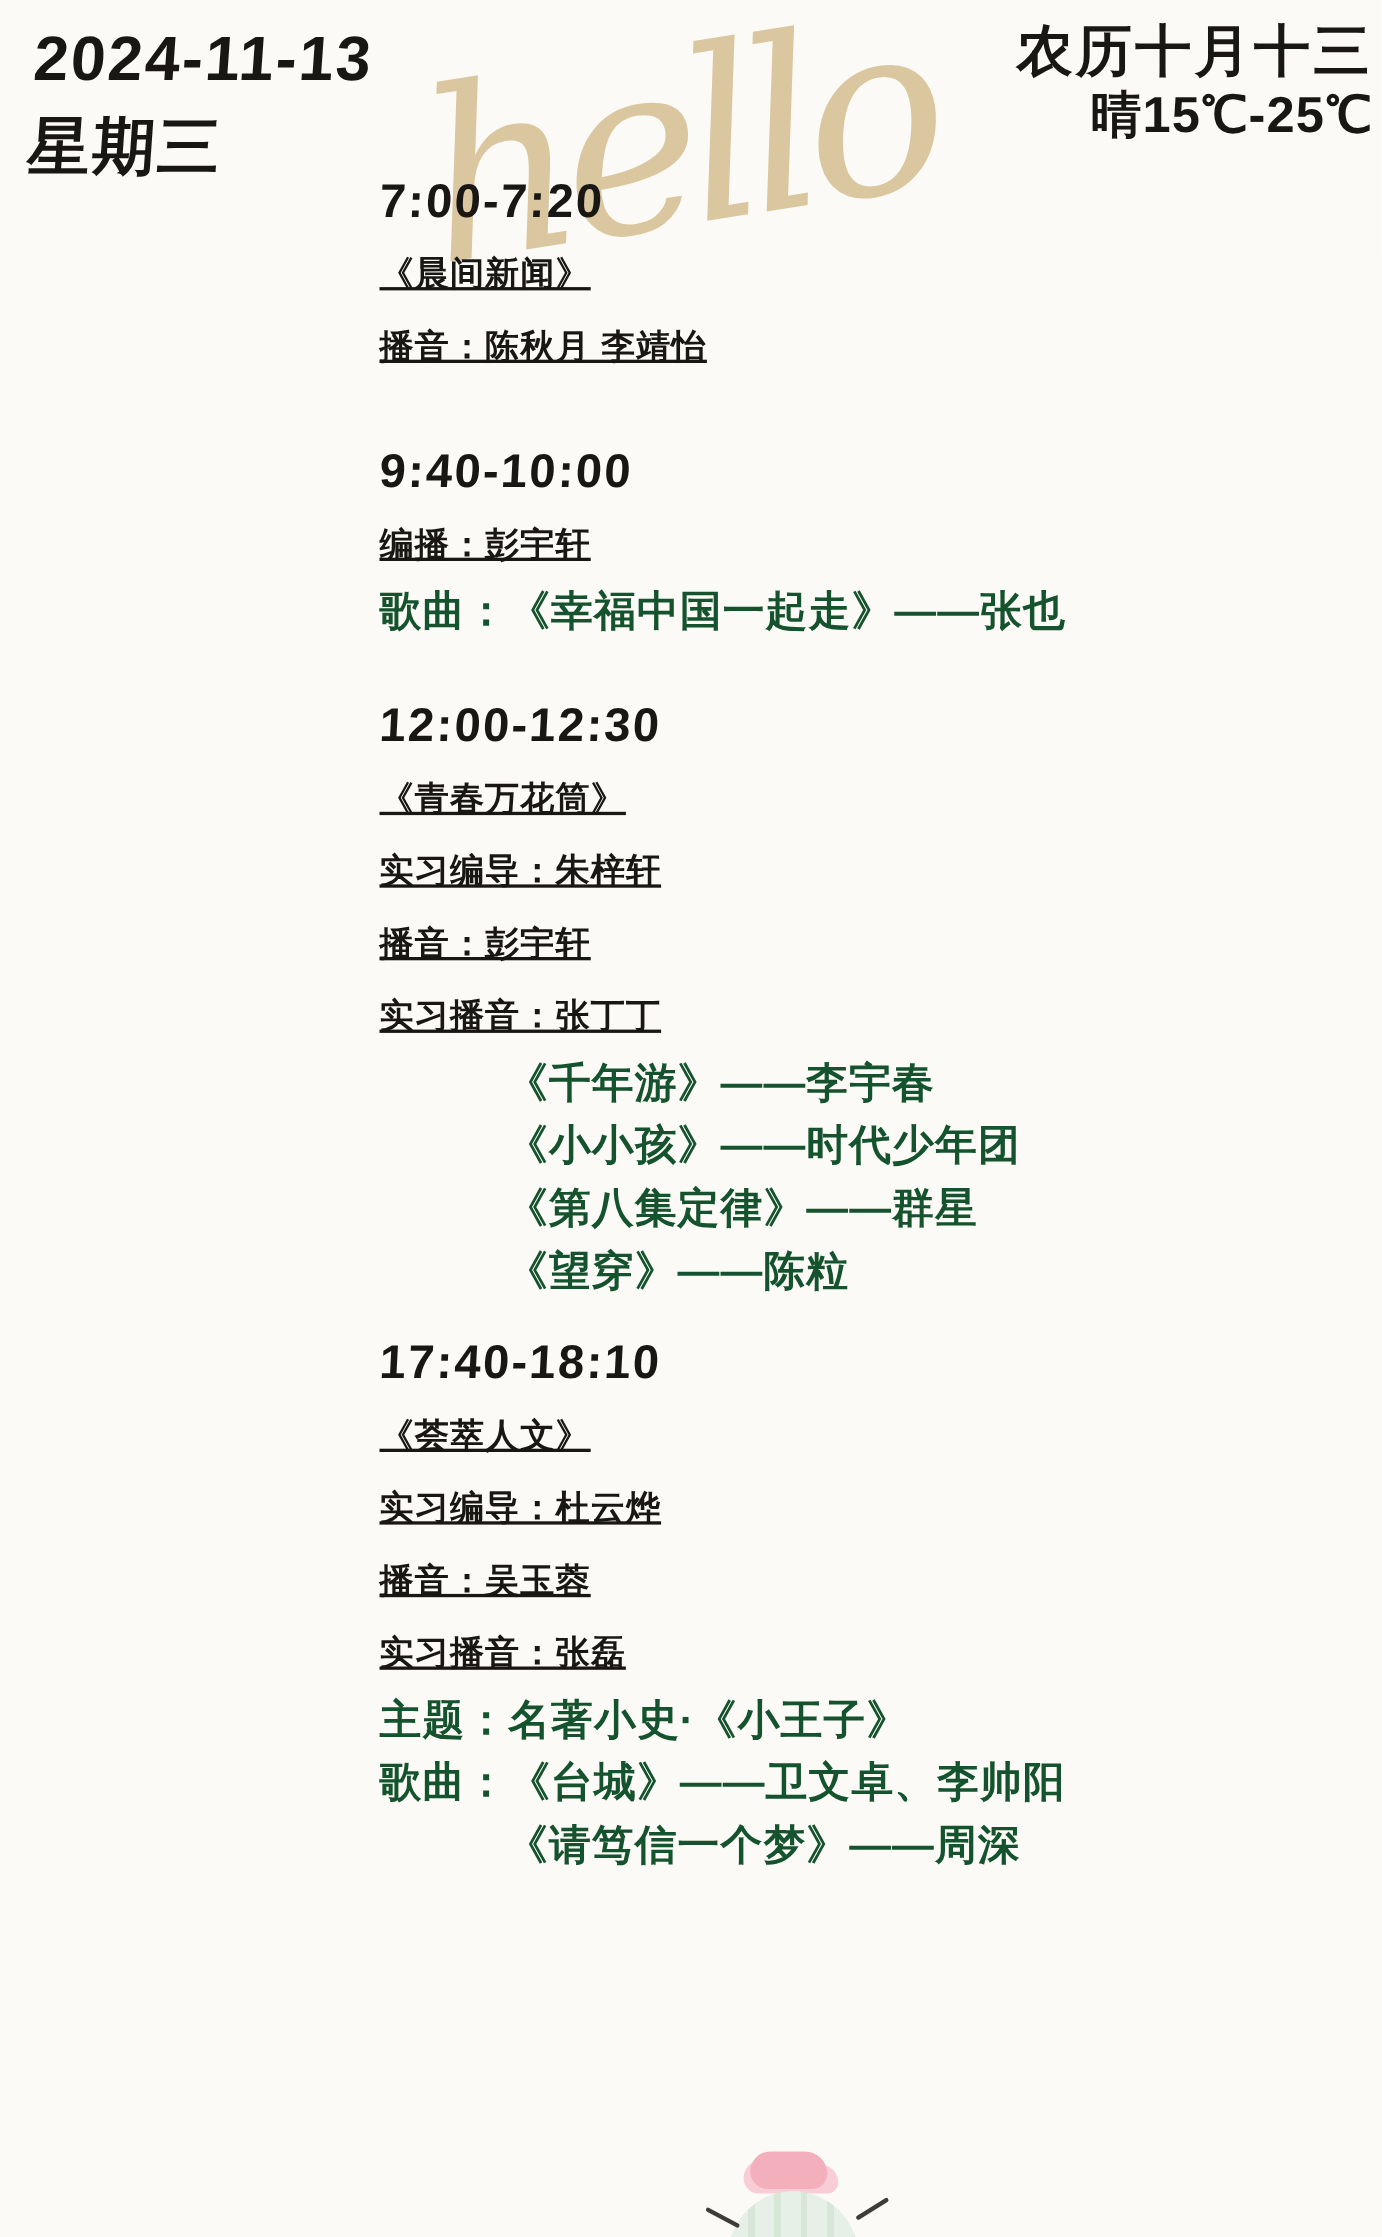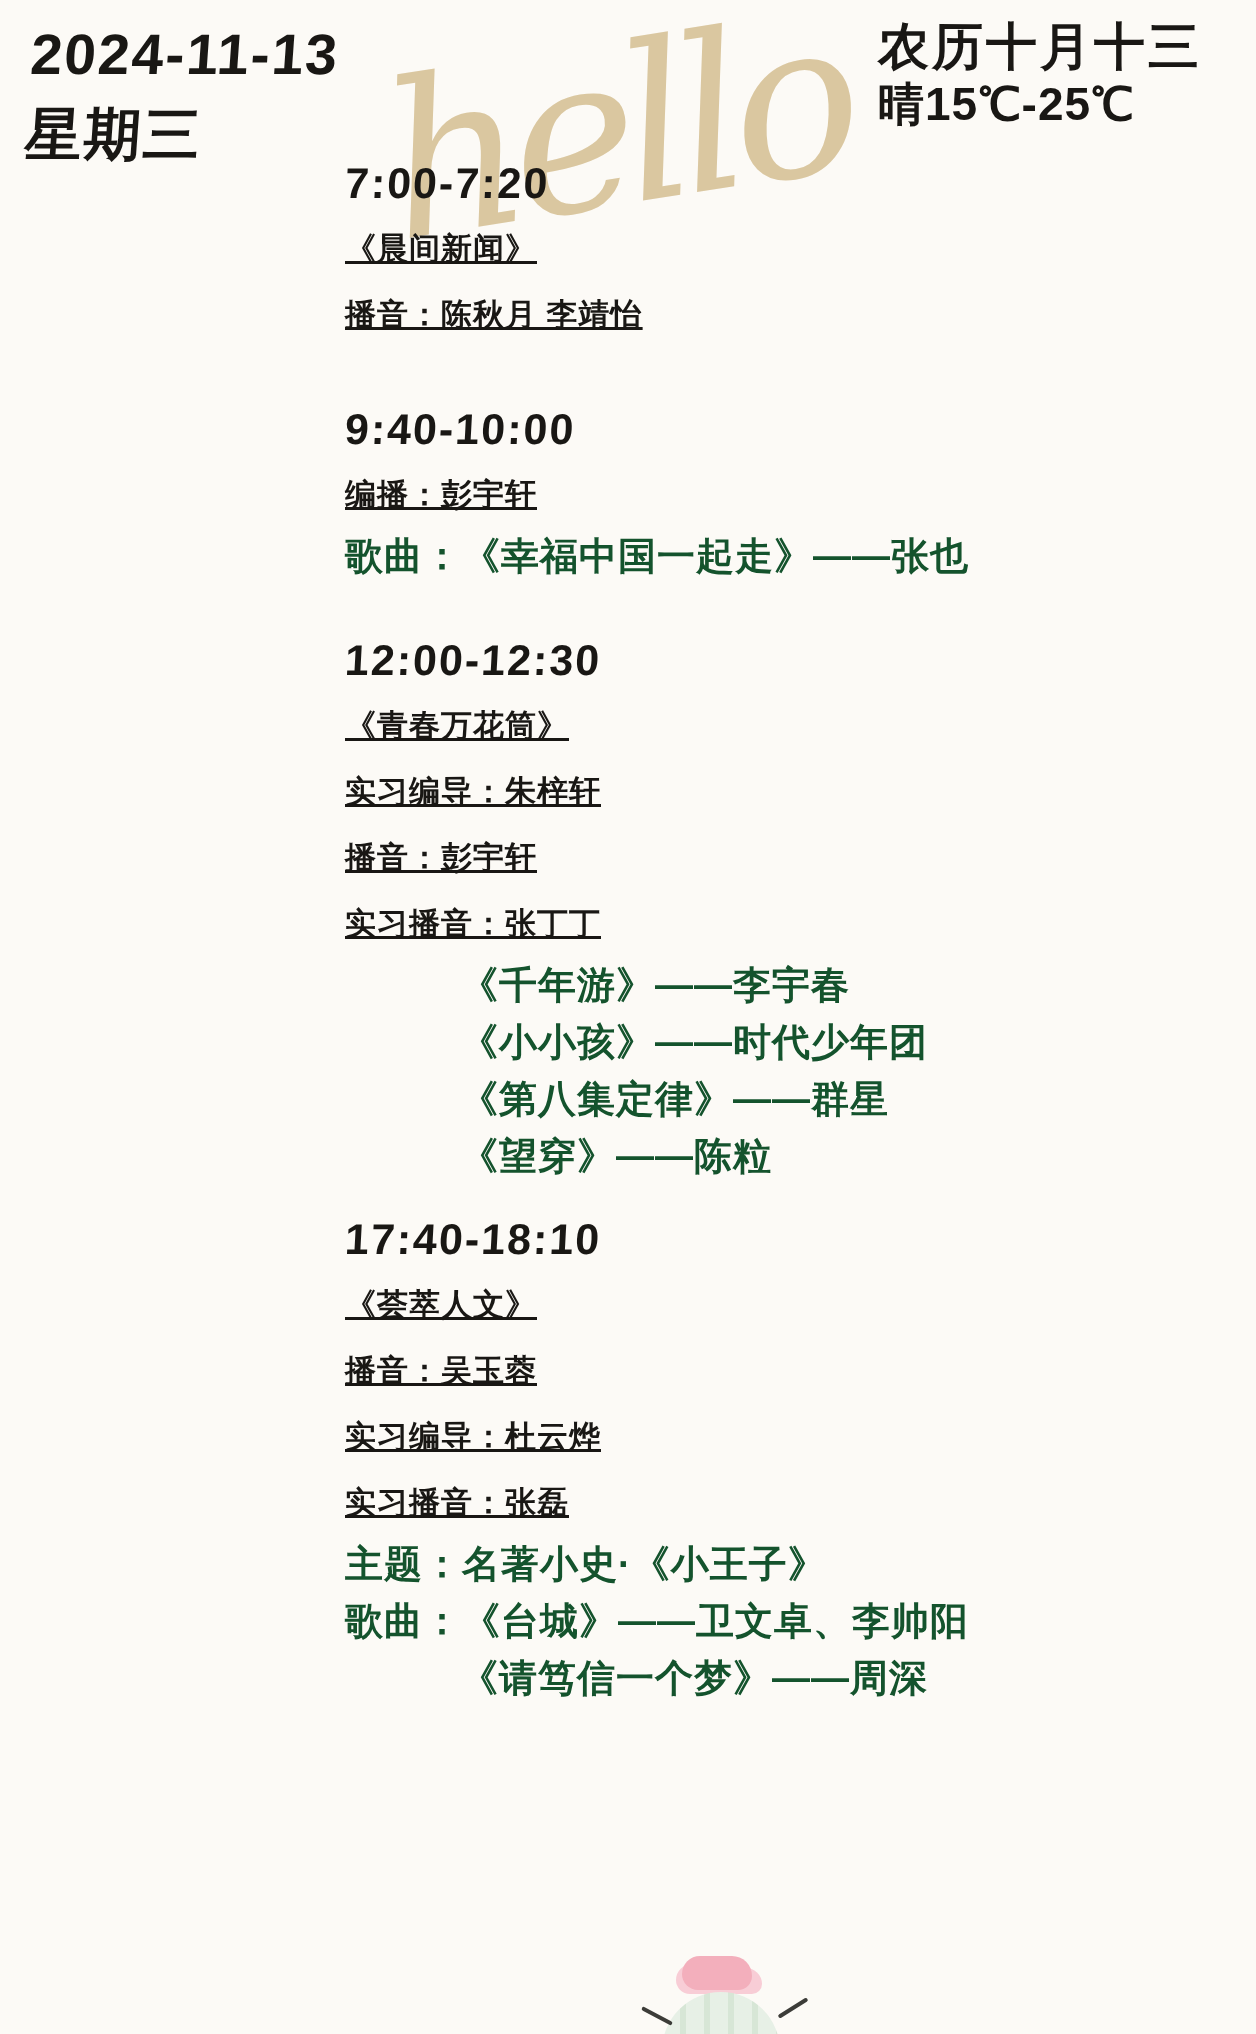--- a/index.html
+++ b/index.html
@@ -20,21 +20,21 @@
     font-size:57px;
     line-height:80px;
     letter-spacing:2px;
     transform:skewX(-4deg);
   }
   
   .lunar-block{
     position:absolute;
     left:878px; top:16px;
     width:370px;
-    text-align:left;
+    text-align:right;
     font-weight:700;
   }
   .lunar-date{font-size:51px; line-height:62px; letter-spacing:3px;}
   .weather{font-size:46px; line-height:52px; letter-spacing:1px;}
   
   .hello-script{
     position:absolute;
     left:385px; top:-20px;
     font-family:"DejaVu Serif", serif;
     font-style:italic;
@@ -142,22 +142,22 @@
       <div class="p-line">实习播音：张丁丁</div>
       <div class="p-note indent">《千年游》——李宇春</div>
       <div class="p-note indent">《小小孩》——时代少年团</div>
       <div class="p-note indent">《第八集定律》——群星</div>
       <div class="p-note indent">《望穿》——陈粒</div>
     </div>
 
     <div class="p-block gap-c">
       <div class="p-time">17:40-18:10</div>
       <div class="p-line">《荟萃人文》</div>
+      <div class="p-line">实习编导：杜云烨</div>
       <div class="p-line">播音：吴玉蓉</div>
-      <div class="p-line">实习编导：杜云烨</div>
       <div class="p-line">实习播音：张磊</div>
       <div class="p-note">主题：名著小史·《小王子》</div>
       <div class="p-note">歌曲：《台城》——卫文卓、李帅阳</div>
       <div class="p-note indent">《请笃信一个梦》——周深</div>
     </div>
 
   </div>
 
   <div class="cactus">
     <div class="cactus-flower"></div>

